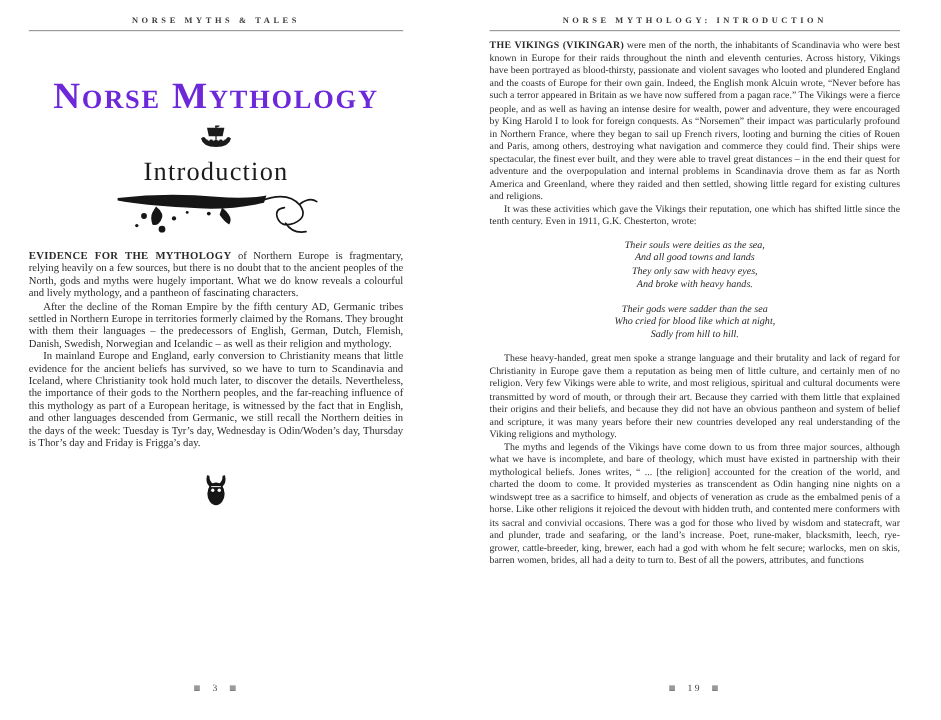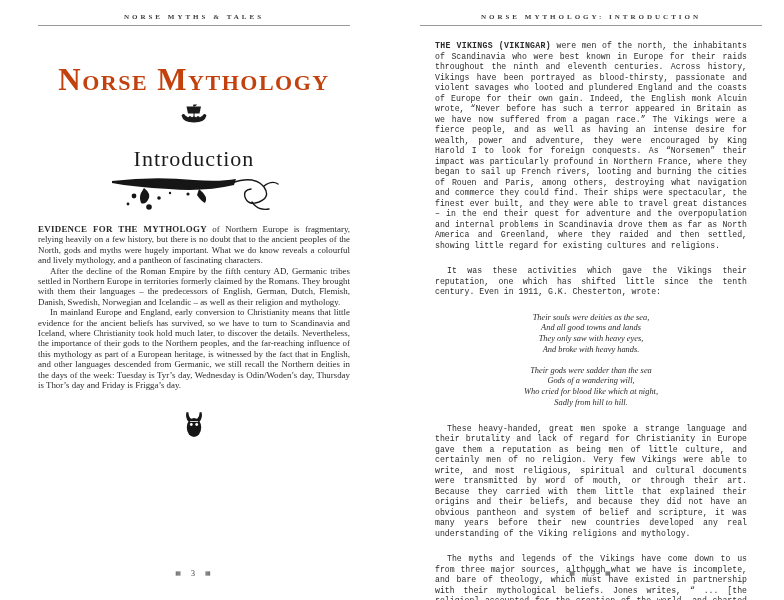--- a/index.html
+++ b/index.html
@@ -2,38 +2,38 @@
 <html><head>
 <meta charset="utf-8">
 <style>
   html,body{margin:0;padding:0;}
   body{
     width:784px;height:600px;background:#ffffff;overflow:hidden;
     font-family:"Liberation Serif","DejaVu Serif",serif;color:#2b2b2b;
     position:relative;
   }
   .page{position:absolute;top:0;height:600px;}
-  .page-left{left:38px;width:312px;}
-  .page-right{left:420px;width:342px;}
+  .page-left{left:24px;width:312px;}
+  .page-right{left:408px;width:342px;}
 
   .running-header{
     text-align:center;font-size:7px;letter-spacing:3px;color:#3a3a3a;
     padding-top:13px;padding-bottom:4px;font-weight:bold;
   }
   .header-rule{border:0;border-top:1px solid #9a9a9a;margin:0;}
 
   
   .book-title{
     margin-top:36px;text-align:center;
     font-variant:small-caps;font-size:31px;letter-spacing:1.5px;
-    color:#c2410c;font-weight:bold;
+    color:#6d28d9;font-weight:bold;
   }
   .ship-wrap{text-align:center;margin-top:6px;}
   .chapter-title{
-    text-align:center;font-size:22px;color:#1c1c1c;margin-top:20px;
+    text-align:center;font-size:22px;color:#1c1c1c;margin-top:4px;
     letter-spacing:1px;
   }
   .flourish-wrap{text-align:center;margin-top:2px;height:42px;}
 
   .body-left{
     margin-top:8px;font-size:8.9px;line-height:10.4px;text-align:justify;
     color:#2b2b2b;
   }
   .body-left p{margin:0;}
   .body-left p.indent{text-indent:12px;}
@@ -43,21 +43,21 @@
 
   
   .section-heading{
     text-align:center;font-size:14px;font-weight:bold;color:#1c1c1c;
     margin-top:15px;letter-spacing:0.4px;
   }
   .body-right{
     margin-top:7px;font-size:8.2px;line-height:10.5px;text-align:justify;
     color:#2b2b2b;
   }
-  .body-right p{margin:15px;font-family:Liberation Mono, monospace;}
+  .body-right p{margin:0;}
   .body-right p.indent{text-indent:12px;}
 
   .poem{margin:9px 0;text-align:center;font-style:italic;font-size:8.4px;line-height:10.8px;color:#2b2b2b;}
   .poem .stanza{margin-bottom:10px;}
   .poem .stanza:last-child{margin-bottom:4px;}
 
   .page-footer{
     position:absolute;bottom:22px;left:0;right:0;text-align:center;
     font-size:8px;letter-spacing:2px;color:#3a3a3a;
   }
@@ -107,21 +107,21 @@
       </g>
       <g fill="none" stroke="#161616" stroke-width="1.4" stroke-linecap="round">
         <path d="M128 9 q22 -8 32 4 q7 10 -5 15 q-11 4 -14 -5 q-2 -7 6 -8"></path>
         <path d="M148 28 q6 9 17 7"></path>
         <path d="M160 12 q8 -6 14 -2"></path>
       </g>
     </svg>
   </div>
 
   <div class="body-left">
-    <p><span class="lead-caps">EVIDENCE FOR THE MYTHOLOGY</span><span> of Northern Europe is fragmentary, relying heavily on a few history, but there is no doubt that to the ancient peoples of the North, gods and myths were hugely important. What we do know reveals a colourful and lively mythology, and a pantheon of fascinating characters.</span></p>
+    <p><span class="lead-caps">EVIDENCE FOR THE MYTHOLOGY</span><span> of Northern Europe is fragmentary, relying heavily on a few sources, but there is no doubt that to the ancient peoples of the North, gods and myths were hugely important. What we do know reveals a colourful and lively mythology, and a pantheon of fascinating characters.</span></p>
     <p class="indent">After the decline of the Roman Empire by the fifth century AD, Germanic tribes settled in Northern Europe in territories formerly claimed by the Romans. They brought with them their languages – the predecessors of English, German, Dutch, Flemish, Danish, Swedish, Norwegian and Icelandic – as well as their religion and mythology.</p>
     <p class="indent">In mainland Europe and England, early conversion to Christianity means that little evidence for the ancient beliefs has survived, so we have to turn to Scandinavia and Iceland, where Christianity took hold much later, to discover the details. Nevertheless, the importance of their gods to the Northern peoples, and the far-reaching influence of this mythology as part of a European heritage, is witnessed by the fact that in English, and other languages descended from Germanic, we still recall the Northern deities in the days of the week: Tuesday is Tyr’s day, Wednesday is Odin/Woden’s day, Thursday is Thor’s day and Friday is Frigga’s day.</p>
   </div>
 
   <div class="helmet-wrap">
     <svg width="24" height="27" viewBox="0 0 24 27" aria-hidden="true">
       <g fill="#161616">
         <path d="M4.5 1 Q3 7 6.5 10.5 L9.5 12 L10 8.5 Q6.5 6.5 6.5 1.5 Z"></path>
         <path d="M19.5 1 Q21 7 17.5 10.5 L14.5 12 L14 8.5 Q17.5 6.5 17.5 1.5 Z"></path>
         <ellipse cx="12" cy="16.5" rx="7.2" ry="9.5"></ellipse>
@@ -151,21 +151,20 @@
 
     <div class="poem">
       <div class="stanza">
         <div>Their souls were deities as the sea,</div>
         <div>And all good towns and lands</div>
         <div>They only saw with heavy eyes,</div>
         <div>And broke with heavy hands.</div>
       </div>
       <div class="stanza">
         <div>Their gods were sadder than the sea</div>
-        <div>Gods of a wandering will,</div>
         <div>Who cried for blood like which at night,</div>
         <div>Sadly from hill to hill.</div>
       </div>
     </div>
 
     <p class="indent">These heavy-handed, great men spoke a strange language and their brutality and lack of regard for Christianity in Europe gave them a reputation as being men of little culture, and certainly men of no religion. Very few Vikings were able to write, and most religious, spiritual and cultural documents were transmitted by word of mouth, or through their art. Because they carried with them little that explained their origins and their beliefs, and because they did not have an obvious pantheon and system of belief and scripture, it was many years before their new countries developed any real understanding of the Viking religions and mythology.</p>
     <p class="indent">The myths and legends of the Vikings have come down to us from three major sources, although what we have is incomplete, and bare of theology, which must have existed in partnership with their mythological beliefs. Jones writes, “ ... [the religion] accounted for the creation of the world, and charted the doom to come. It provided mysteries as transcendent as Odin hanging nine nights on a windswept tree as a sacrifice to himself, and objects of veneration as crude as the embalmed penis of a horse. Like other religions it rejoiced the devout with hidden truth, and contented mere conformers with its sacral and convivial occasions. There was a god for those who lived by wisdom and statecraft, war and plunder, trade and seafaring, or the land’s increase. Poet, rune-maker, blacksmith, leech, rye-grower, cattle-breeder, king, brewer, each had a god with whom he felt secure; warlocks, men on skis, barren women, brides, all had a deity to turn to. Best of all the powers, attributes, and functions</p>
   </div>
 
   <div class="page-footer">

